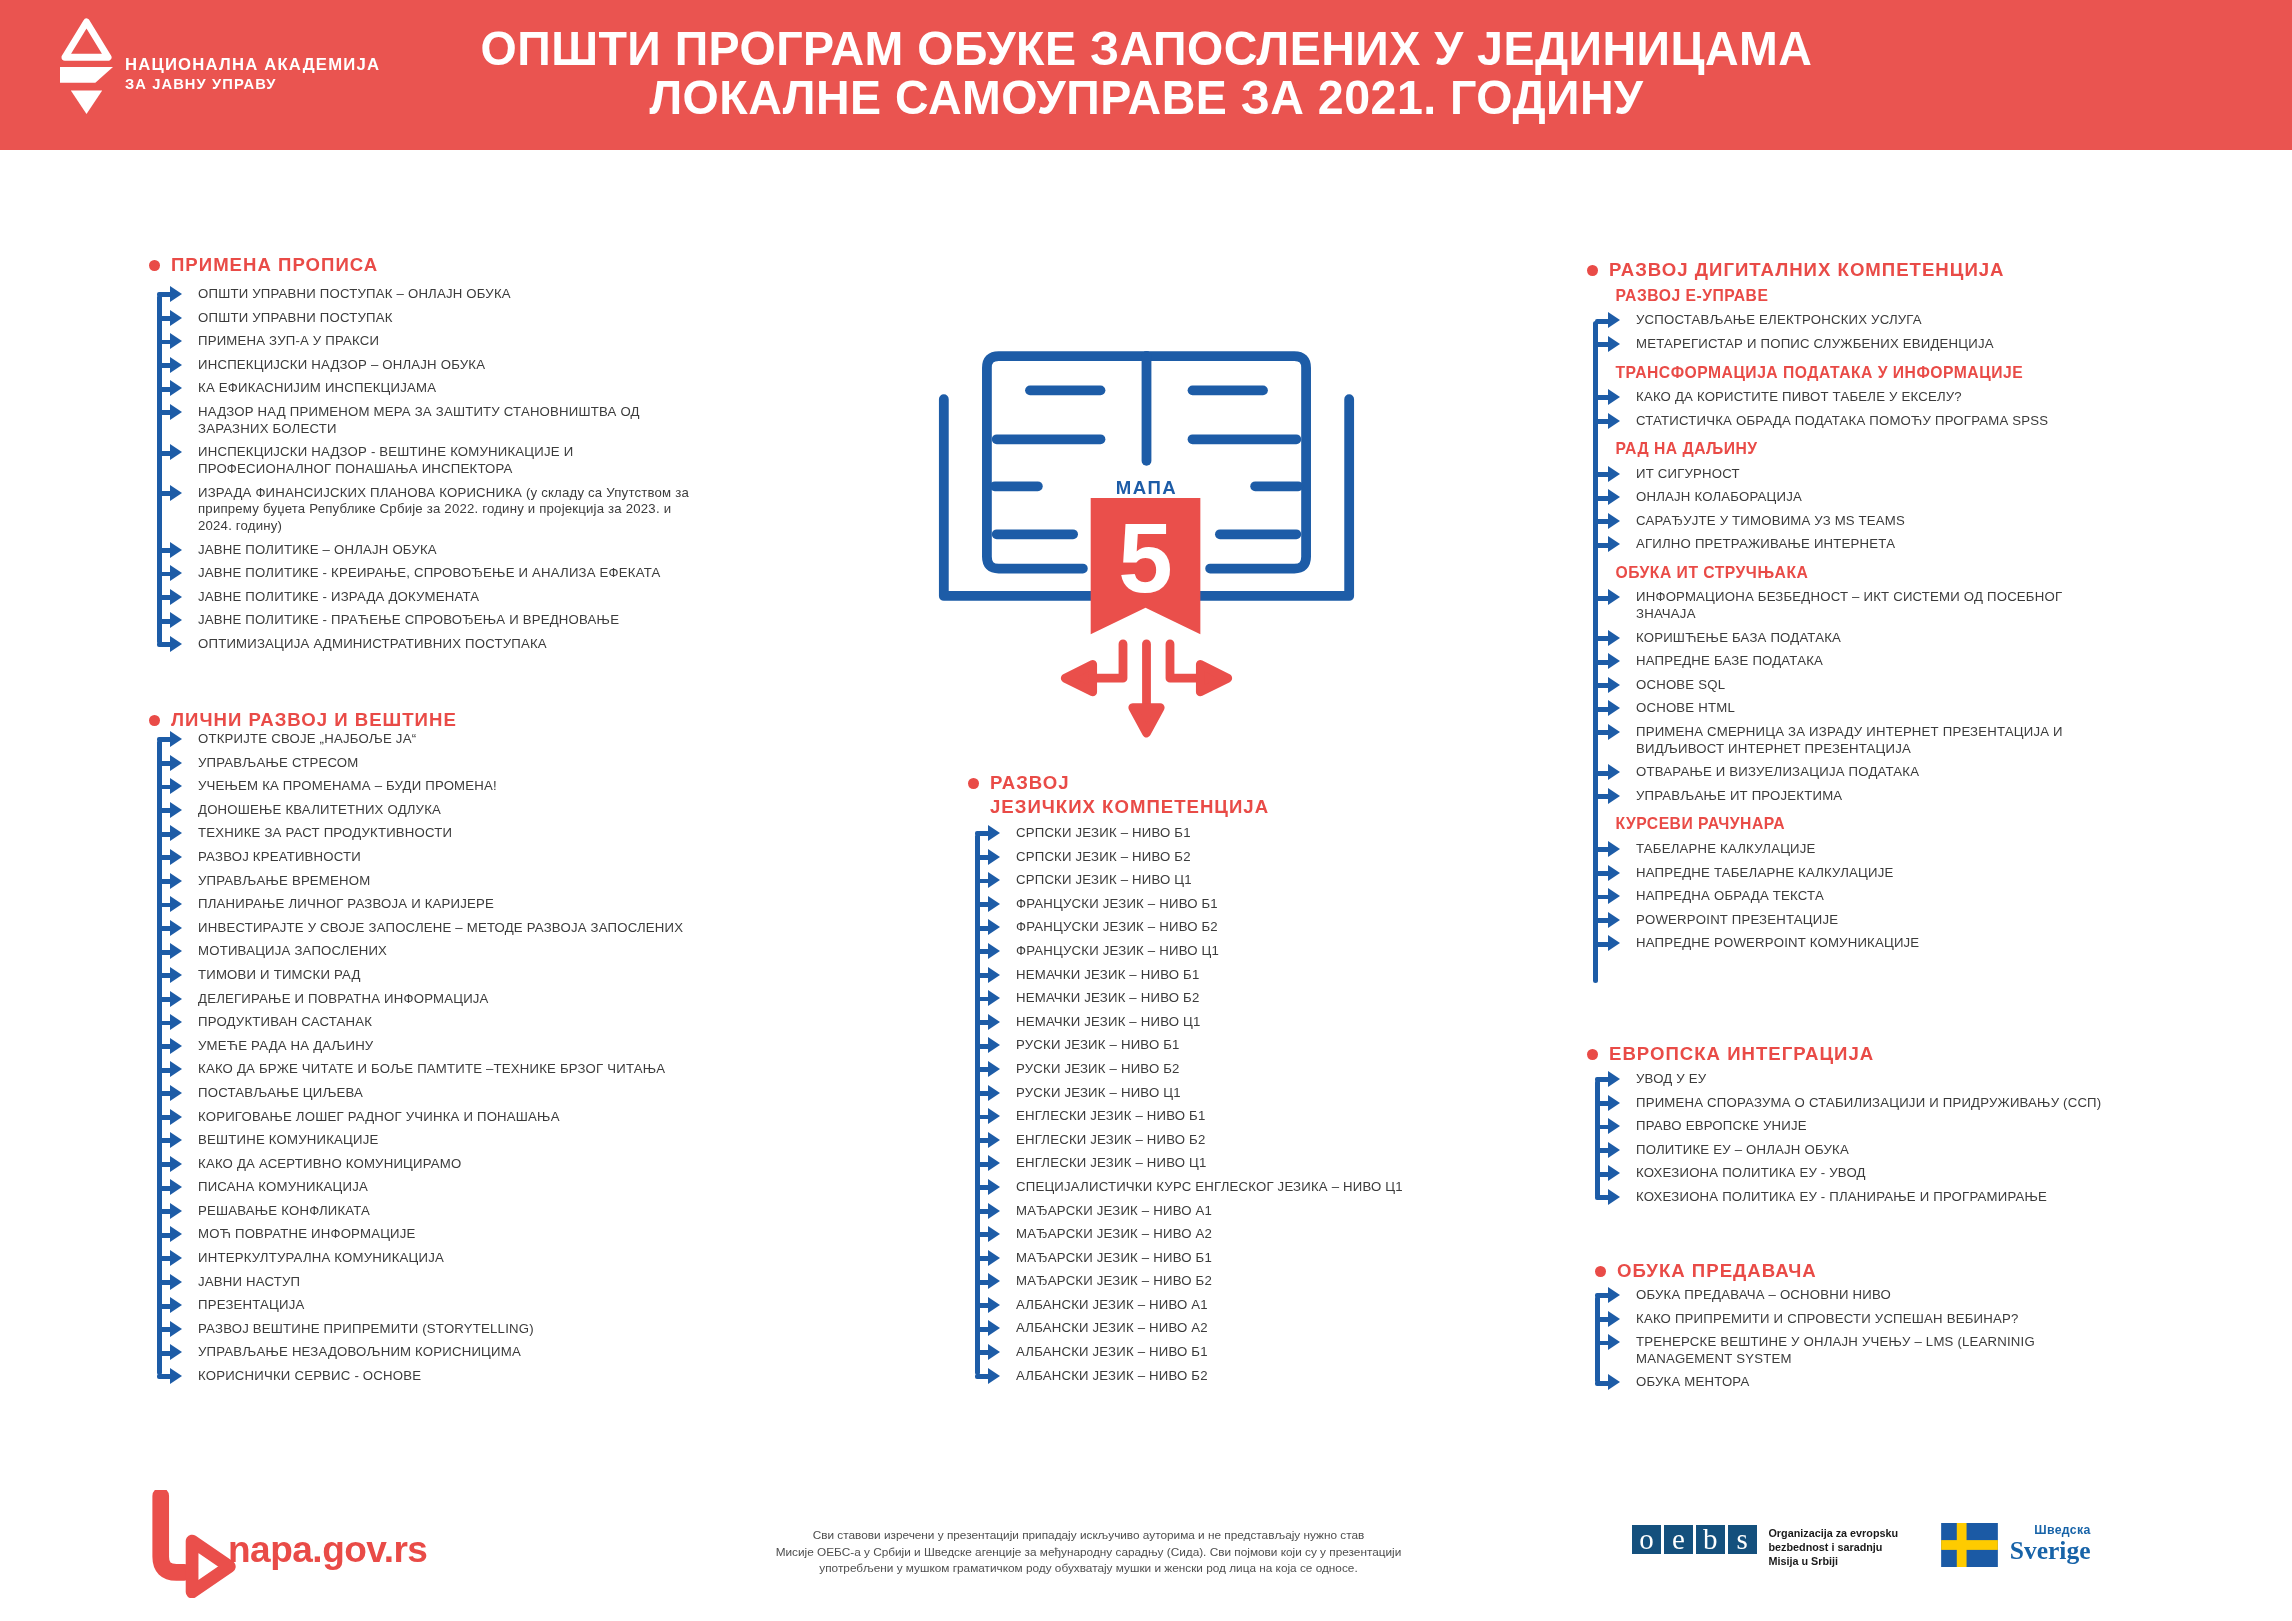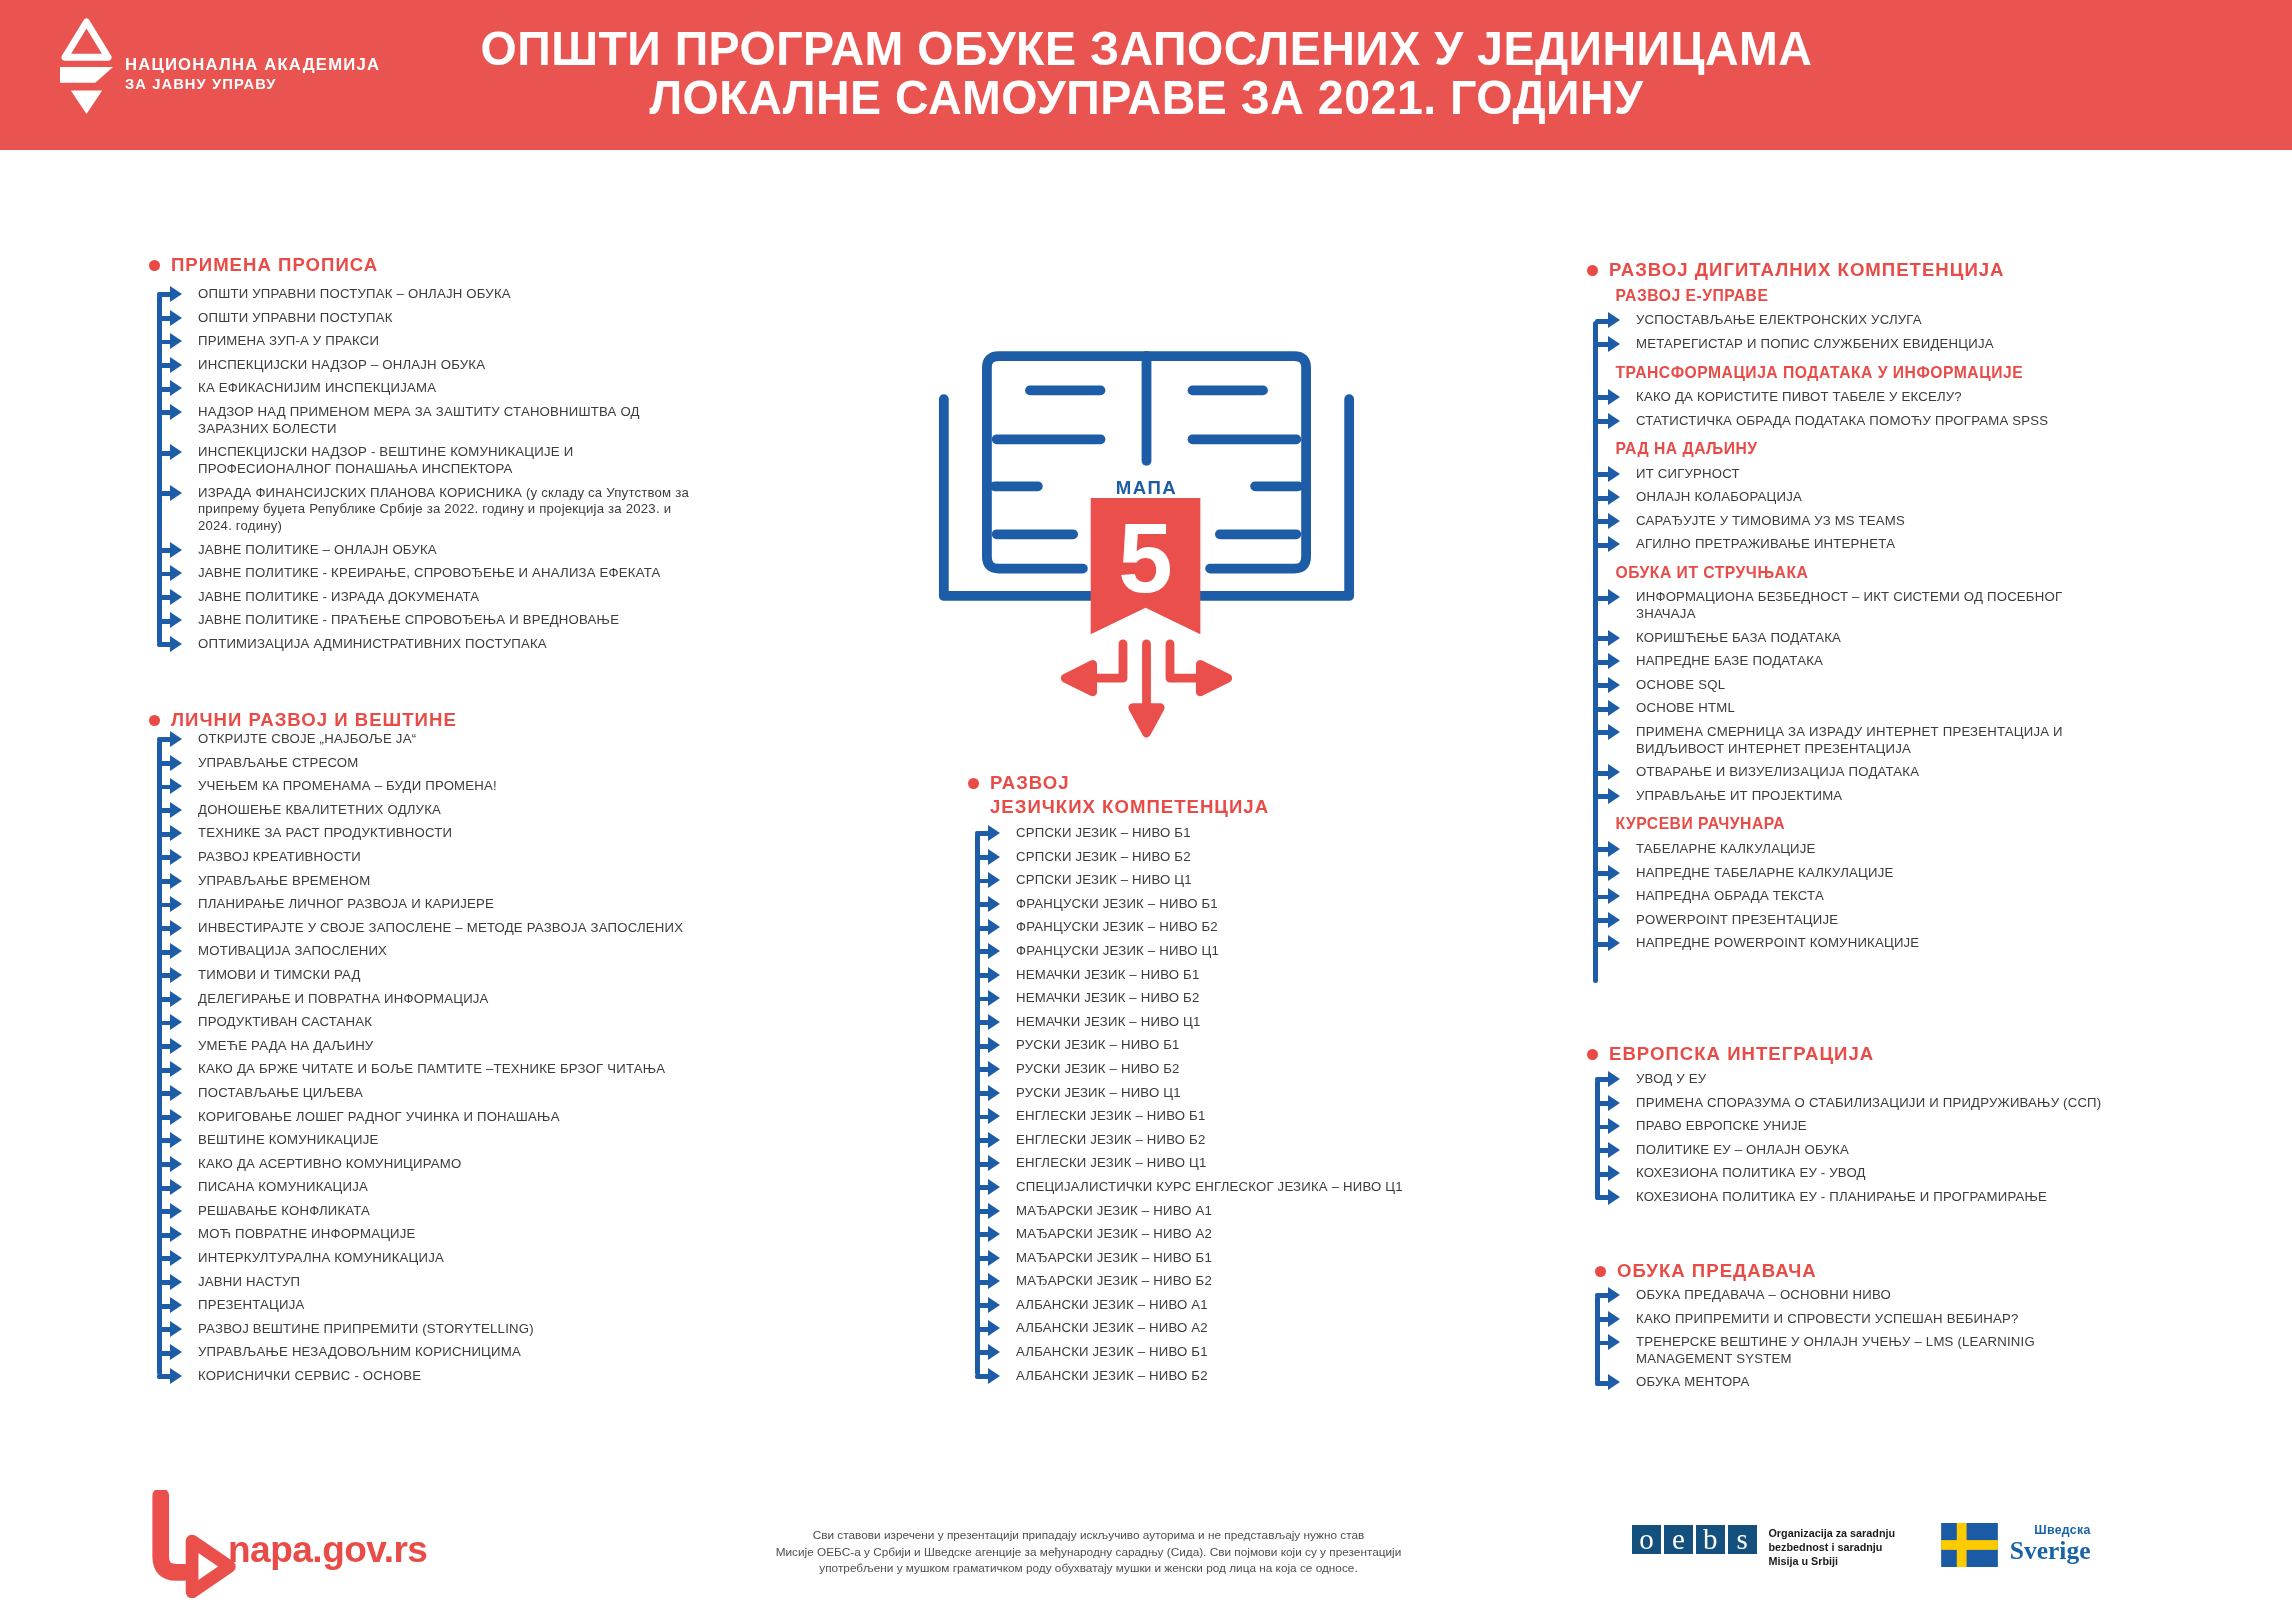--- a/index.html
+++ b/index.html
@@ -401,21 +401,21 @@
 употребљени у мушком граматичком роду обухватају мушки и женски род лица на која се односе.</div>
 
   <div class="oebs">
     <div class="oebs-squares">
       <div class="oebs-sq">o</div>
       <div class="oebs-sq">e</div>
       <div class="oebs-sq">b</div>
       <div class="oebs-sq">s</div>
     </div>
     <div class="oebs-text">
-      <div>Organizacija za saradnju</div>
+      <div>Organizacija za evropsku</div>
       <div>bezbednost i saradnju</div>
       <div class="bold">Misija u Srbiji</div>
     </div>
   </div>
 
   <div class="sweden">
     <svg width="57" height="44" viewBox="0 0 58 45">
       <rect width="58" height="45" fill="#1B5AA5"></rect>
       <rect x="16" y="0" width="10" height="45" fill="#FECB00"></rect>
       <rect x="0" y="17.5" width="58" height="10" fill="#FECB00"></rect>

